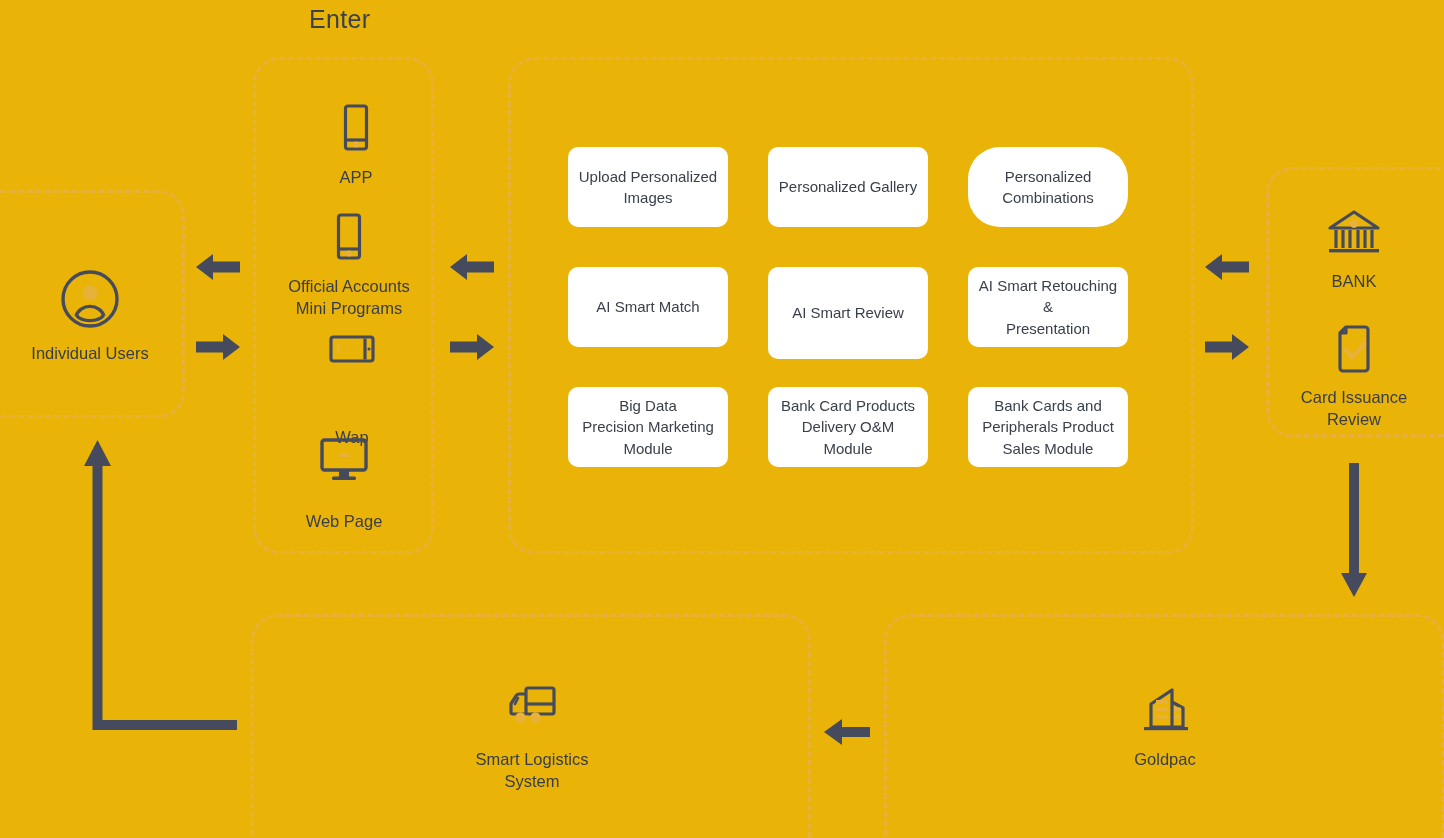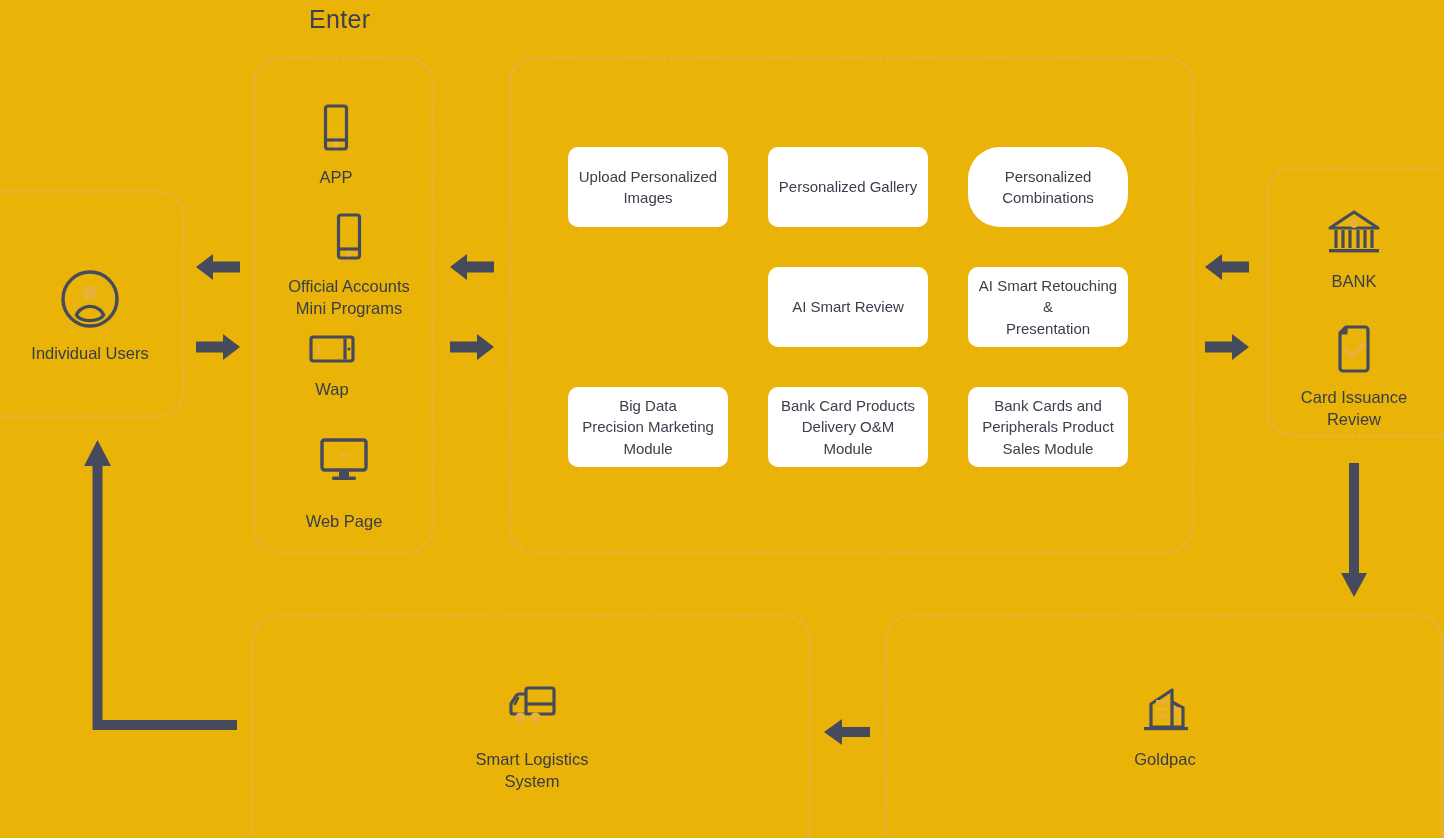--- a/index.html
+++ b/index.html
@@ -84,21 +84,21 @@
       <svg width="62" height="62" viewBox="0 0 62 62">
         <circle cx="31" cy="31" r="27" fill="none" stroke="#454b5c" stroke-width="3.4"></circle>
         <circle cx="31" cy="25" r="7.5" fill="#e8b13a"></circle>
         <path d="M17 48 a14.5 13 0 0 1 28 0" fill="none" stroke="#454b5c" stroke-width="3.4"></path>
         <path d="M17.5 47.5 a15 9 0 0 0 27 0" fill="none" stroke="#454b5c" stroke-width="3.4"></path>
       </svg>
     </span>
     <span class="node-label">Individual Users</span>
   </div>
 
-  <div class="node" style="left:256px; top:104px; width:160px;">
+  <div class="node" style="left:276px; top:104px; width:160px;">
     <span class="icon">
       <svg width="34" height="50" viewBox="0 0 34 50">
         <rect x="6.5" y="2" width="21" height="43" rx="2.5" fill="none" stroke="#454b5c" stroke-width="3.2"></rect>
         <line x1="8" y1="36" x2="26" y2="36" stroke="#454b5c" stroke-width="3.2"></line>
         <circle cx="17" cy="40.5" r="3" fill="#e8b13a"></circle>
       </svg>
     </span>
     <span class="node-label">APP</span>
   </div>
 
@@ -107,21 +107,21 @@
       <svg width="34" height="50" viewBox="0 0 34 50">
         <rect x="6.5" y="2" width="21" height="43" rx="2.5" fill="none" stroke="#454b5c" stroke-width="3.2"></rect>
         <line x1="8" y1="36" x2="26" y2="36" stroke="#454b5c" stroke-width="3.2"></line>
         <circle cx="17" cy="40.5" r="3" fill="#e8b13a"></circle>
       </svg>
     </span>
     <span class="node-label">Official Accounts
 Mini Programs</span>
   </div>
 
-  <div class="node" style="left:252px; top:332px; width:160px;">
+  <div class="node" style="left:272px; top:332px; width:160px;gap:48px;">
     <span class="icon">
       <svg width="48" height="34" viewBox="0 0 48 34">
         <rect x="3" y="5" width="42" height="24" rx="2.5" fill="none" stroke="#454b5c" stroke-width="3.2"></rect>
         <line x1="37" y1="6.5" x2="37" y2="27.5" stroke="#454b5c" stroke-width="3.2"></line>
         <rect x="9" y="12" width="3" height="10" fill="#e8b13a"></rect>
         <circle cx="41" cy="17" r="1.6" fill="#454b5c"></circle>
       </svg>
     </span>
     <span class="node-label">Wap</span>
   </div>
@@ -137,21 +137,22 @@
     </span>
     <span class="node-label">Web Page</span>
   </div>
 
   <div class="card" style="left:568px; top:147px; width:160px; height:80px;">Upload Personalized
 Images</div>
   <div class="card" style="left:768px; top:147px; width:160px; height:80px;">Personalized Gallery</div>
   <div class="card" style="left:968px; top:147px; width:160px; height:80px;border-radius:32px;">Personalized
 Combinations</div>
 
-  <div class="card" style="left:768px; top:267px; width:160px; height:80px;">AI Smart Review</div>
+  <div class="card" style="left:568px; top:267px; width:160px; height:80px;">AI Smart Match</div>
+  <div class="card" style="left:768px; top:267px; width:160px; height:92px;">AI Smart Review</div>
   <div class="card" style="left:968px; top:267px; width:160px; height:80px;">AI Smart Retouching &amp;
 Presentation</div>
 
   <div class="card" style="left:568px; top:387px; width:160px; height:80px;">Big Data
 Precision Marketing
 Module</div>
   <div class="card" style="left:768px; top:387px; width:160px; height:80px;">Bank Card Products
 Delivery O&amp;M Module</div>
   <div class="card" style="left:968px; top:387px; width:160px; height:80px;">Bank Cards and
 Peripherals Product

